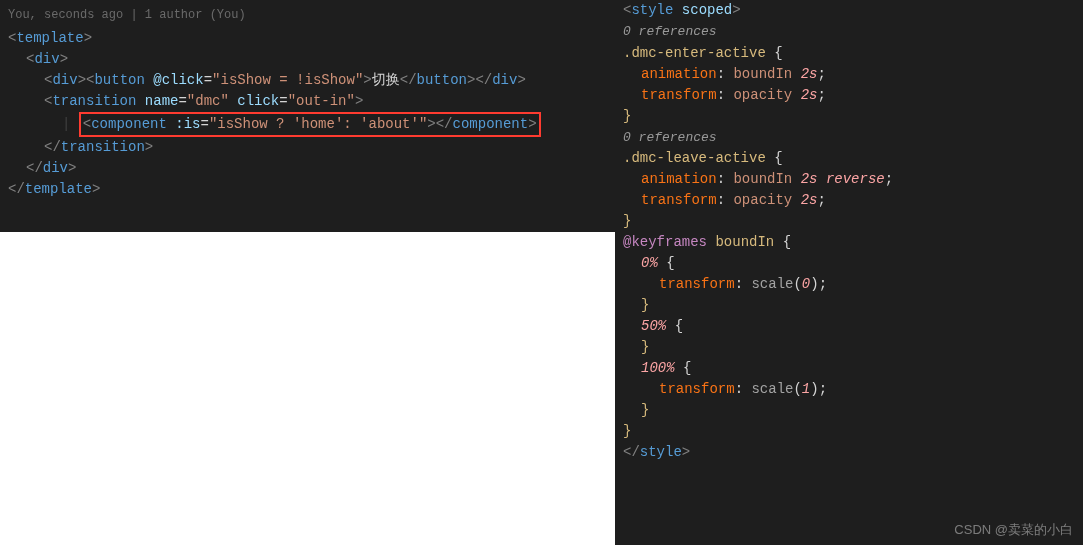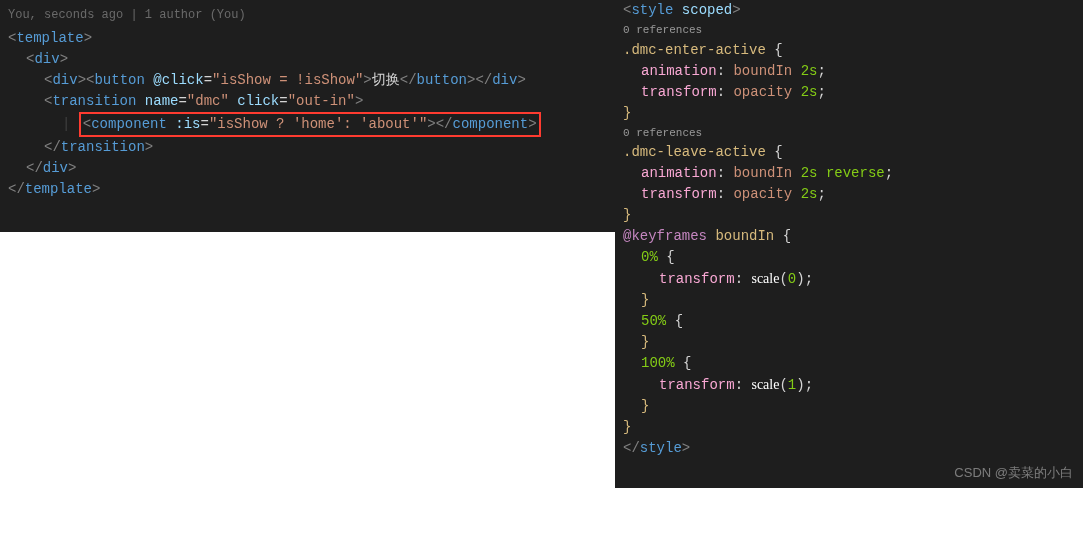--- a/index.html
+++ b/index.html
@@ -27,59 +27,60 @@
   overflow: hidden;
   position: relative;
 }
 .left-pane {
   width: 615px;
   height: 232px;
   padding: 4px 8px 20px 8px;
 }
 .right-pane {
   width: 468px;
-  height: 488px;
+  height: 545px;
   padding: 0 8px 8px 8px;
   margin-left: 0;
 }
 .blame {
   color: #6a6a6a;
   font-size: 12px;
   padding: 2px 0 4px 0;
 }
 .code-line {
   white-space: pre;
   font-family: Consolas, "Courier New", monospace;
 }
 .lens {
   color: #999999;
-  font-size: 11px;
+  font-size: 13px;
   padding: 1px 0 1px 0;
+  font-style: italic;
 }
 .highlight-box {
   border: 2px solid #ff3b30;
   display: inline-block;
   padding: 0 2px;
 }
 .indent1 { padding-left: 18px; }
 .indent2 { padding-left: 36px; }
 .indent3 { padding-left: 54px; }
 
 
 .br  { color: #808080; }       
 .tag { color: #569cd6; }       
 .attr{ color: #9cdcfe; }       
 .val { color: #ce9178; }       
 .txt { color: #d4d4d4; }       
 .sel { color: #d7ba7d; }       
-.prop{ color: #f9a8d4; }       
-.num { color: #84cc16; }       
+.prop{ color: #f97316; }       
+.num { color: #fca5a5; font-style: italic; }       
 .kw  { color: #c586c0; }       
 .brace{ color: #d4d4d4; }
-.fn  { color: #ffffff; font-family: Liberation Serif, serif; }       
+.fn  { color: #a3a3a3; }       
 .guide { color: #404040; }
 
 .watermark {
   position: absolute;
   right: 10px;
   bottom: 6px;
   color: rgba(200,200,200,0.55);
   font-size: 13px;
   font-family: sans-serif;
   pointer-events: none;

